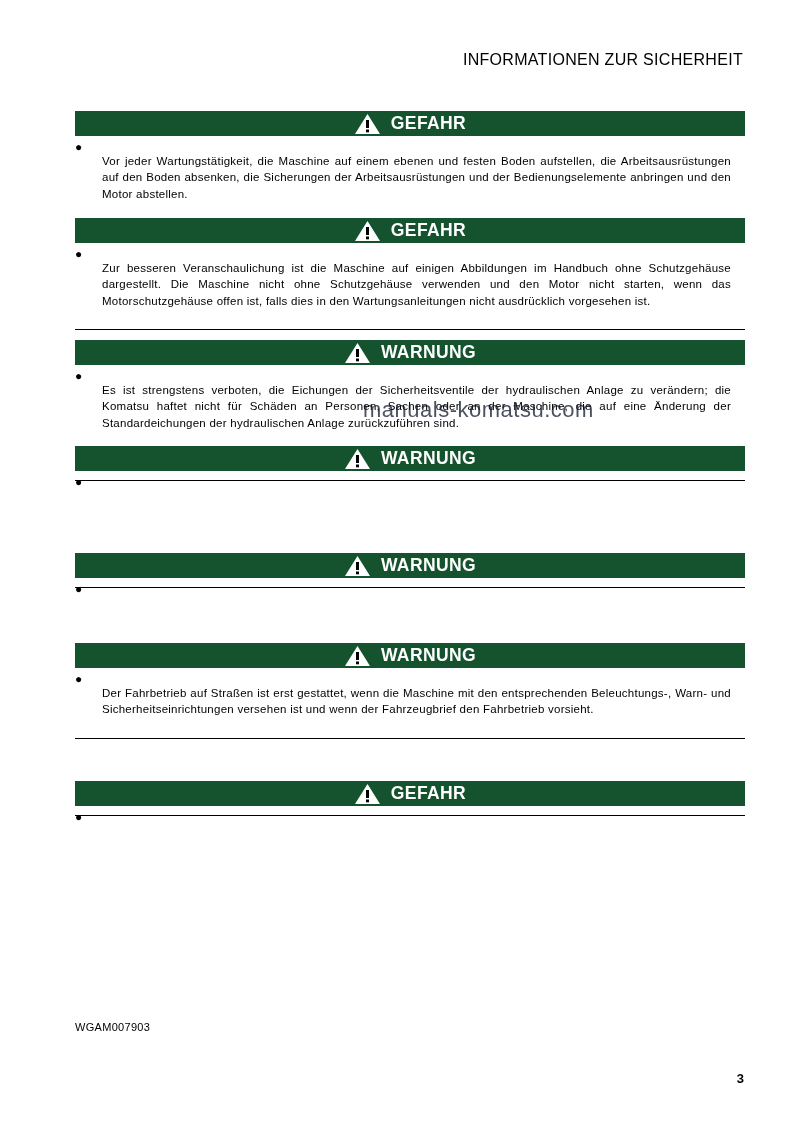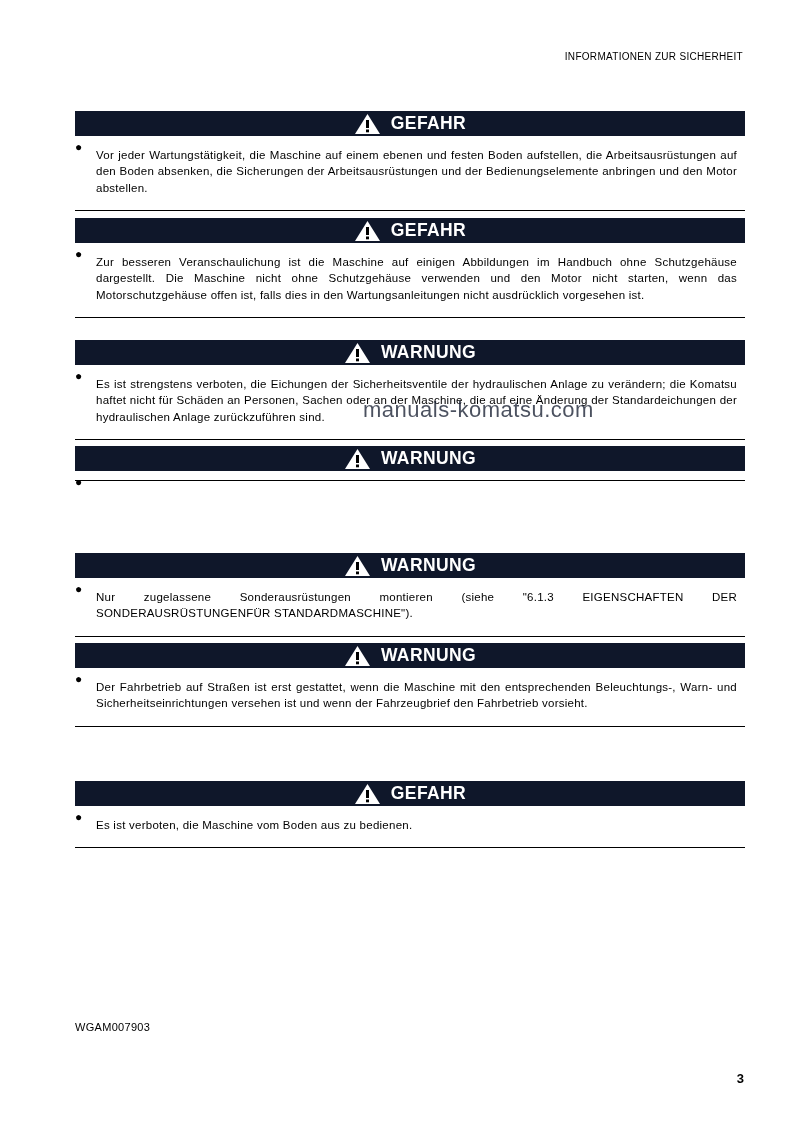--- a/index.html
+++ b/index.html
@@ -2,41 +2,41 @@
 <html><head>
   <meta charset="utf-8">
   <style>
     html, body { margin: 0; padding: 0; background: #ffffff; }
     body {
       width: 793px; height: 1123px; position: relative; overflow: hidden;
       font-family: "Liberation Sans", sans-serif; color: #000;
     }
     .page-header {
       position: absolute; top: 51px; right: 50px;
-      font-size: 10px; letter-spacing: 0.3px;
+      font-size: 16px; letter-spacing: 0.3px;
     }
     .block {
       position: absolute; left: 75px; width: 670px;
       border-bottom: 1.5px solid #000;
     }
     .band {
-      height: 25px; background: #0f172a; color: #fff;
+      height: 25px; background: #14532d; color: #fff;
       display: flex; align-items: center; justify-content: center;
       font-weight: bold; font-size: 17.5px; letter-spacing: 0.4px;
     }
     .band svg { width: 27px; height: 22px; margin-right: 10px; }
     .body {
       position: relative; padding: 3px 0 6px 13px;
       font-size: 11.5px; line-height: 16.3px; text-align: justify;
       letter-spacing: 0.25px;
     }
     .body .bullet {
       position: absolute; left: 0; top: 3px; font-size: 12px;
     }
-    .body p { margin: 8px; }
+    .body p { margin: 14px; }
     .footer-code {
       position: absolute; top: 1021px; left: 75px; font-size: 11px; letter-spacing: 0.3px;
     }
     .footer-page {
       position: absolute; top: 1071px; right: 49px; font-size: 13px; font-weight: bold;
     }
     .watermark {
       position: absolute; top: 397px; left: 343px;
       font-size: 22px; color: #0f172a; opacity: 0.75; letter-spacing: 0.5px;
       pointer-events: none;
@@ -111,21 +111,20 @@
   <div class="band">
     <svg viewBox="0 0 27 22">
         <polygon points="13.5,1 26,21 1,21" fill="#fff"></polygon>
         <rect x="12" y="7" width="3" height="8" fill="#000"></rect>
         <rect x="12" y="16.5" width="3" height="2.8" fill="#000"></rect>
       </svg>
     <span>WARNUNG</span>
   </div>
   <div class="body">
     <span class="bullet">●</span>
-    <p>Nur zugelassene Sonderausrüstungen montieren (siehe "6.1.3 EIGENSCHAFTEN DER SONDERAUSRÜSTUNGENFÜR STANDARDMASCHINE").</p>
   </div>
 </div>
 
 <div class="block" style="top:643px;">
   <div class="band">
     <svg viewBox="0 0 27 22">
         <polygon points="13.5,1 26,21 1,21" fill="#fff"></polygon>
         <rect x="12" y="7" width="3" height="8" fill="#000"></rect>
         <rect x="12" y="16.5" width="3" height="2.8" fill="#000"></rect>
       </svg>
@@ -141,20 +140,19 @@
   <div class="band">
     <svg viewBox="0 0 27 22">
         <polygon points="13.5,1 26,21 1,21" fill="#fff"></polygon>
         <rect x="12" y="7" width="3" height="8" fill="#000"></rect>
         <rect x="12" y="16.5" width="3" height="2.8" fill="#000"></rect>
       </svg>
     <span>GEFAHR</span>
   </div>
   <div class="body">
     <span class="bullet">●</span>
-    <p>Es ist verboten, die Maschine vom Boden aus zu bedienen.</p>
   </div>
 </div>
 
 <div class="watermark">manuals-komatsu.com</div>
 
 <div class="footer-code">WGAM007903</div>
 <div class="footer-page">3</div>
 
 </body></html>

